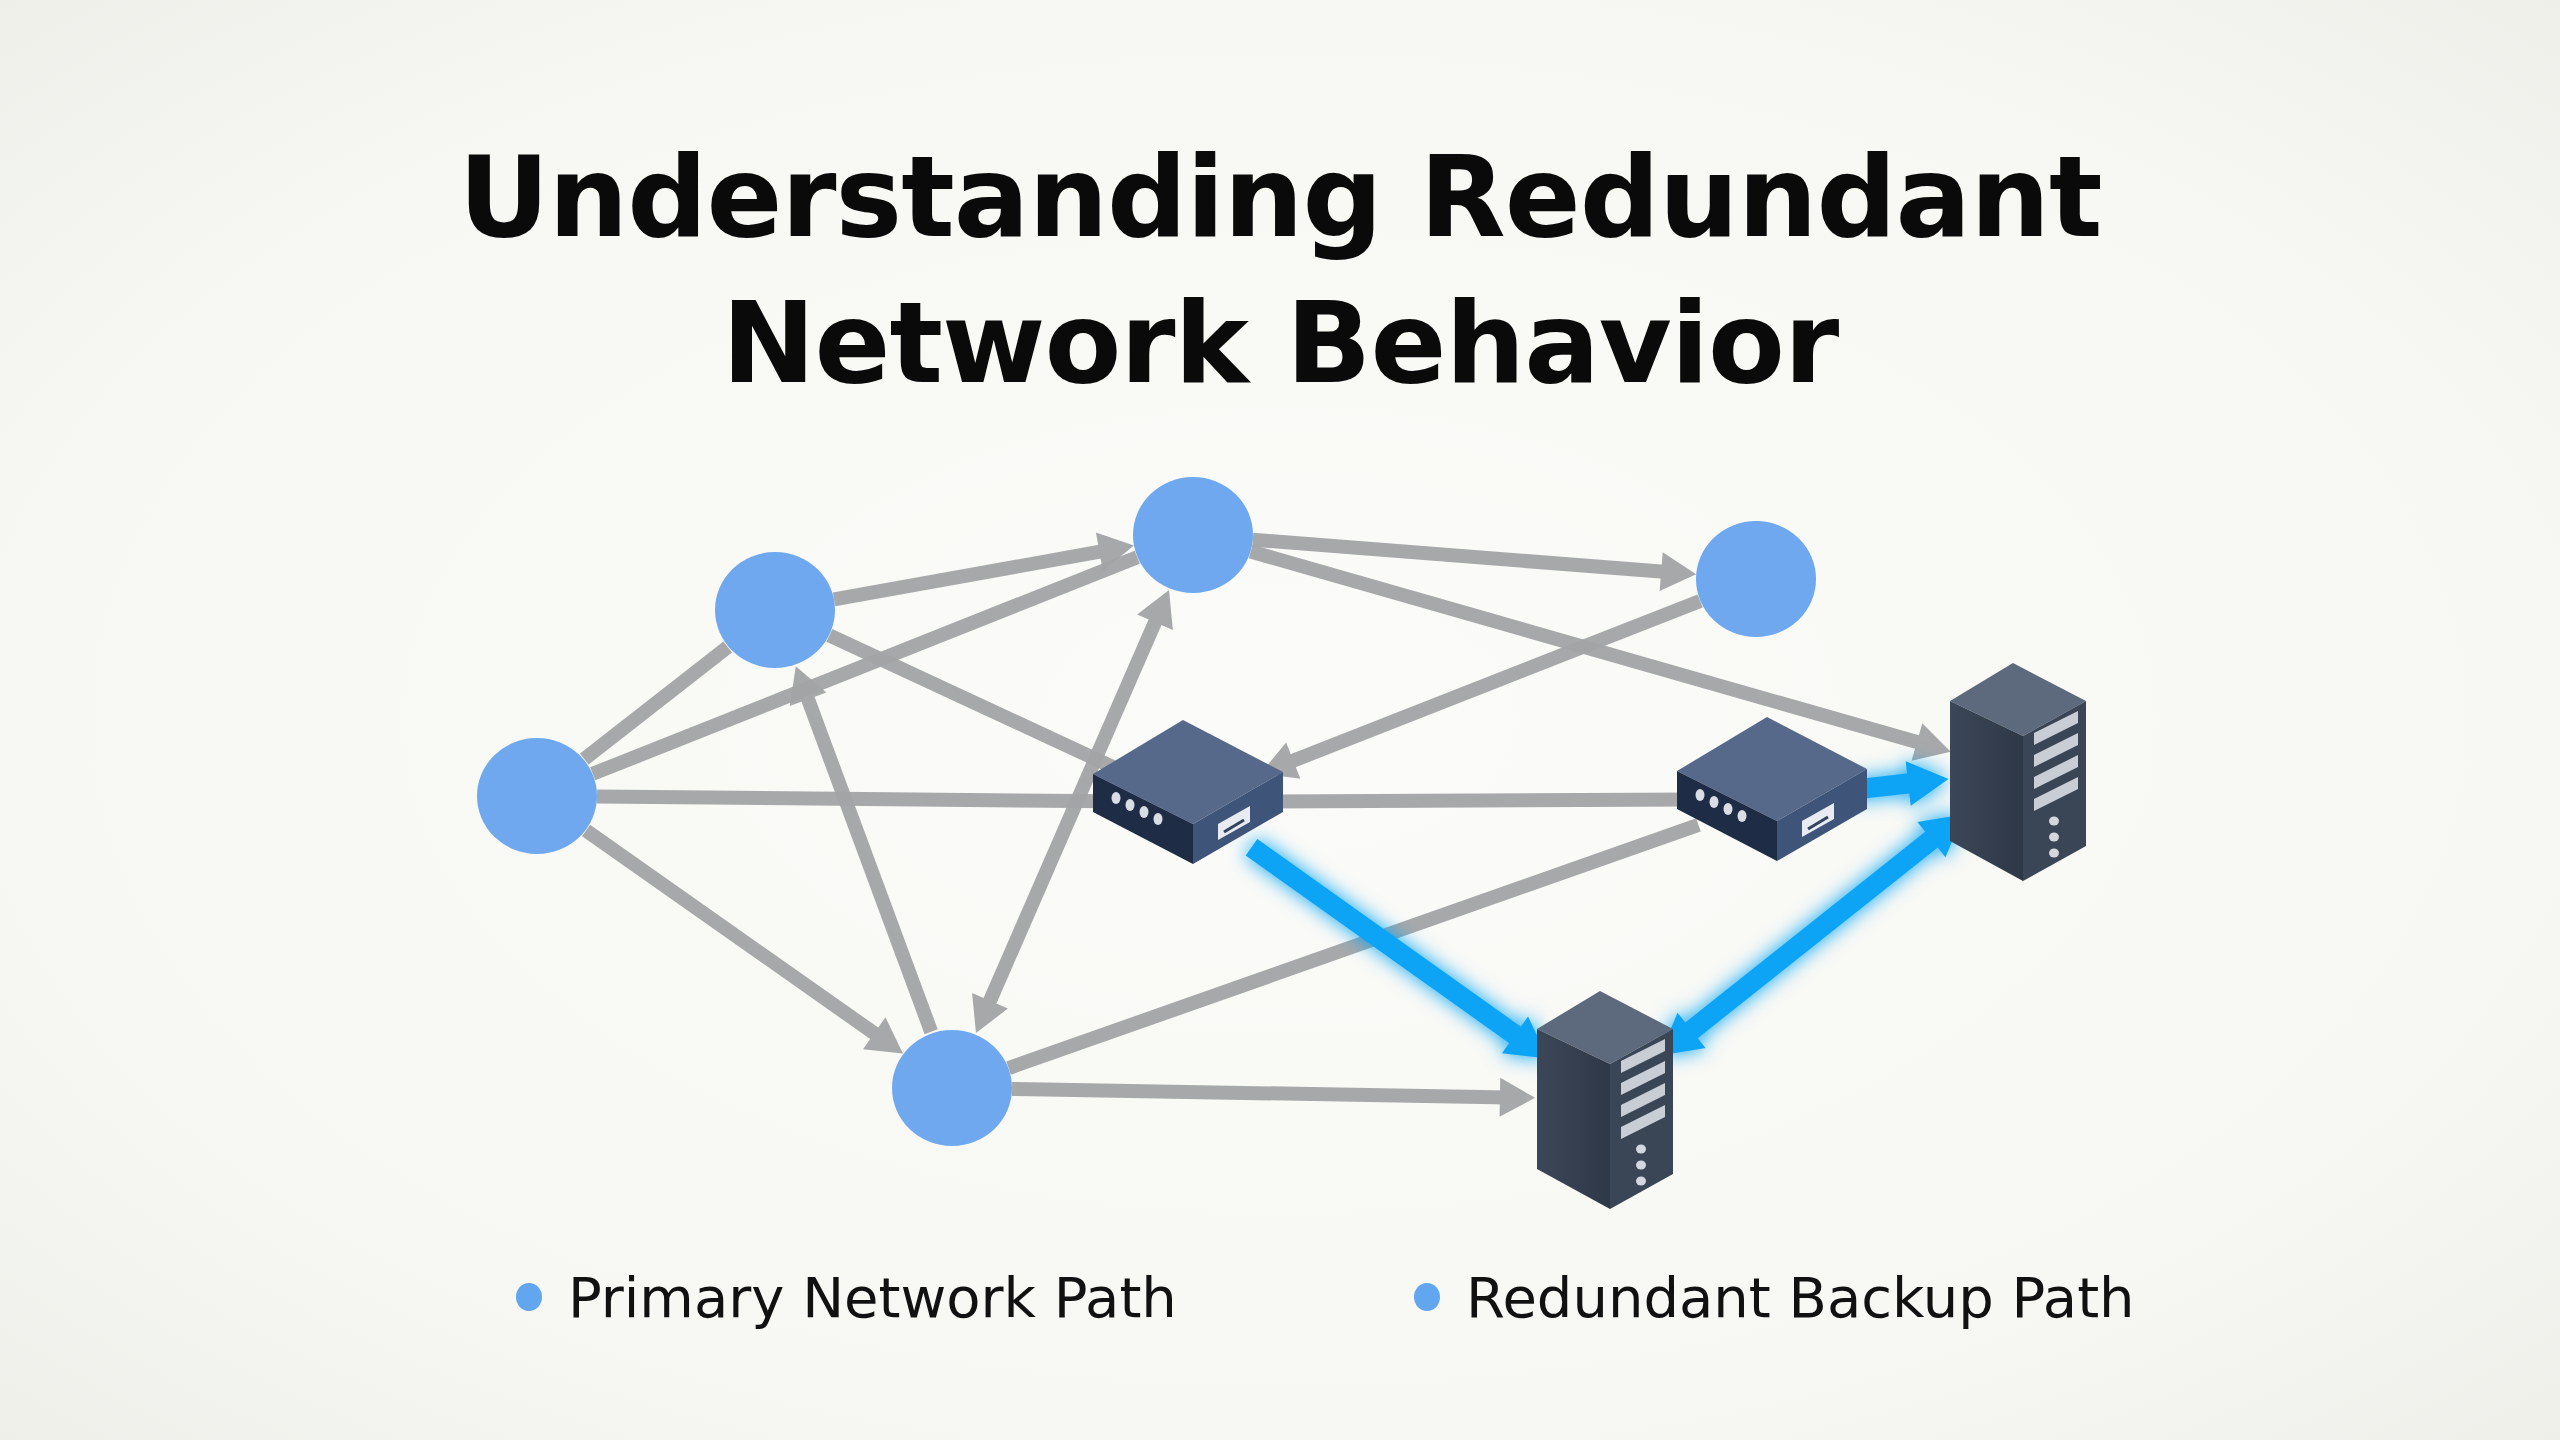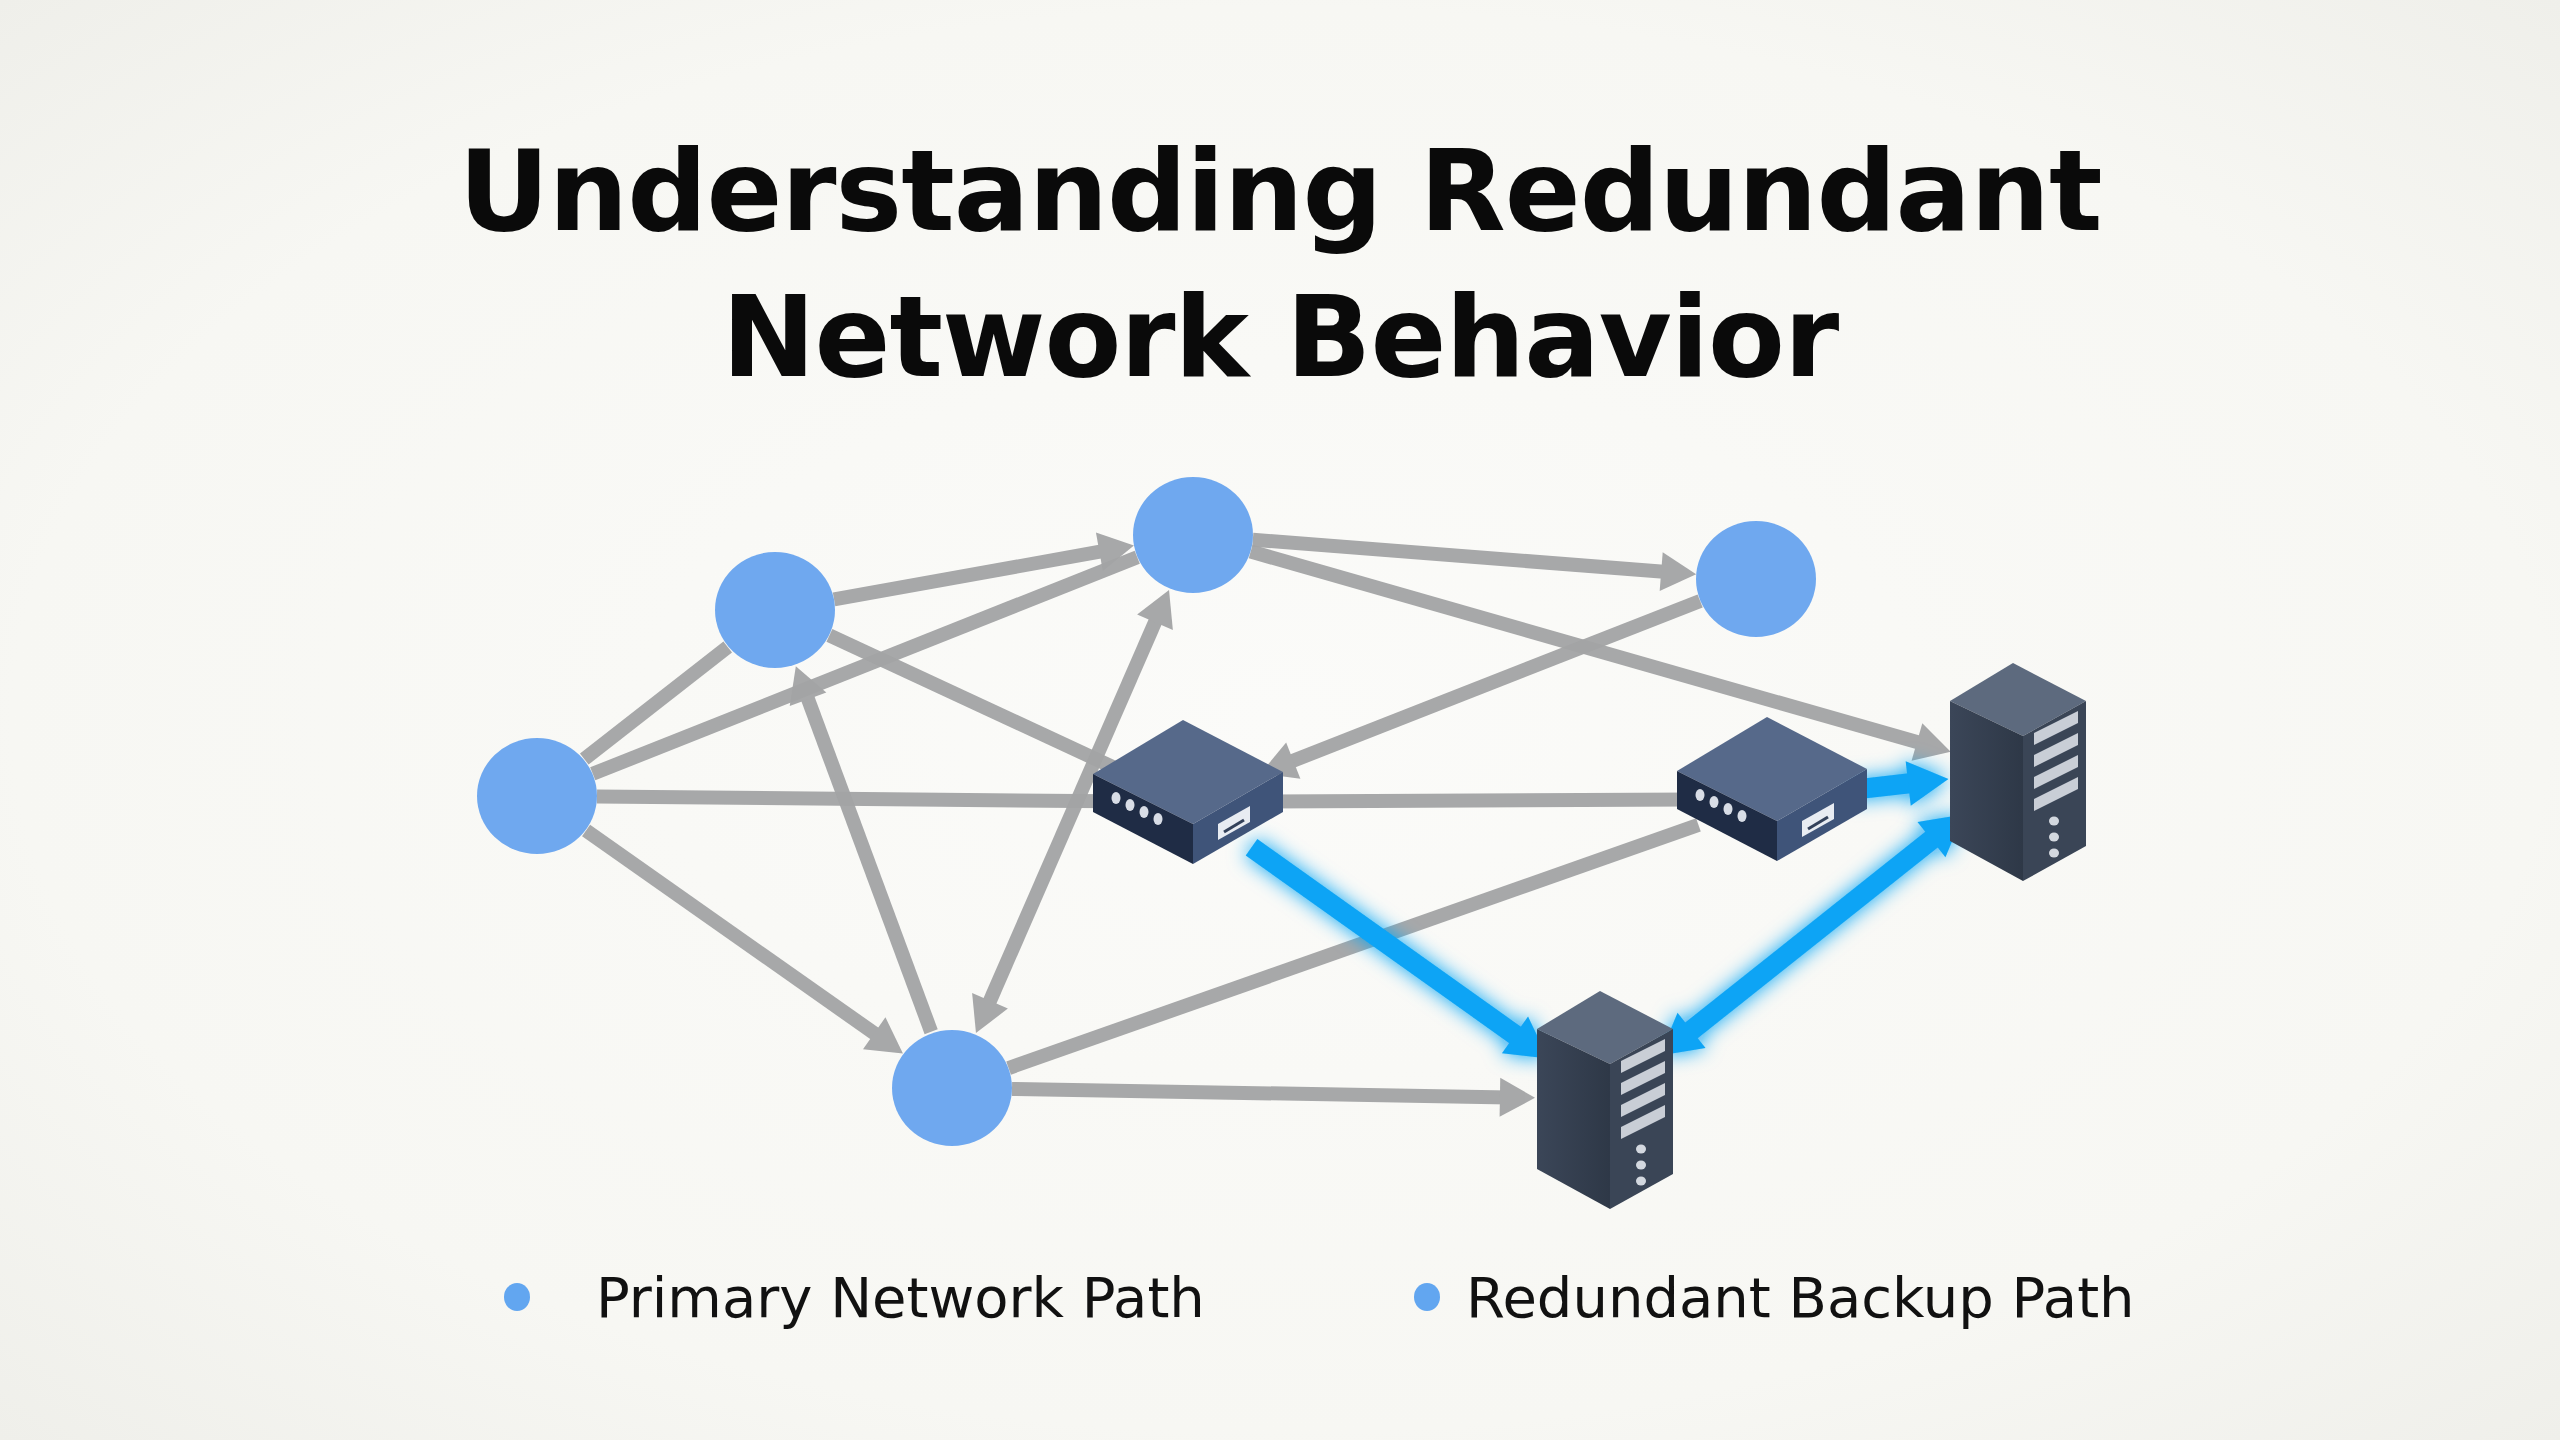--- a/index.html
+++ b/index.html
@@ -7,37 +7,37 @@
     width: 2560px; height: 1440px; overflow: hidden;
     background: #f8f8f5;
     font-family: "DejaVu Sans", "Liberation Sans", sans-serif;
     position: relative;
   }
   .frame {
     position: absolute; left: 0; top: 0; width: 2560px; height: 1440px;
     background: radial-gradient(ellipse at center, #fbfbf9 0%, #f7f7f3 70%, #efefea 100%);
   }
   .title {
-    position: absolute; left: 0; top: 118px; width: 2560px;
+    position: absolute; left: 0; top: 124px; width: 2560px;
     text-align: center; color: #0a0a0a;
     font-weight: bold; font-size: 112px; line-height: 146px;
     letter-spacing: -1px;
   }
   .title div { display: block; }
   svg.diagram { position: absolute; left: 0; top: 0; }
   .legend {
     position: absolute; top: 1262px; height: 70px;
     display: flex; align-items: center;
     font-size: 56px; color: #111; font-weight: 500;
   }
   .legend .dot {
     width: 26px; height: 28px; border-radius: 50%;
     margin-right: 26px;
   }
-  .legend-primary { left: 504px; gap: 40px; }
+  .legend-primary { left: 516px; }
   .legend-backup { left: 1414px; }
 </style>
 </head>
 <body>
 
 <div class="frame"></div>
 
 <div class="title">
   <div>Understanding Redundant</div>
   <div>Network Behavior</div>

